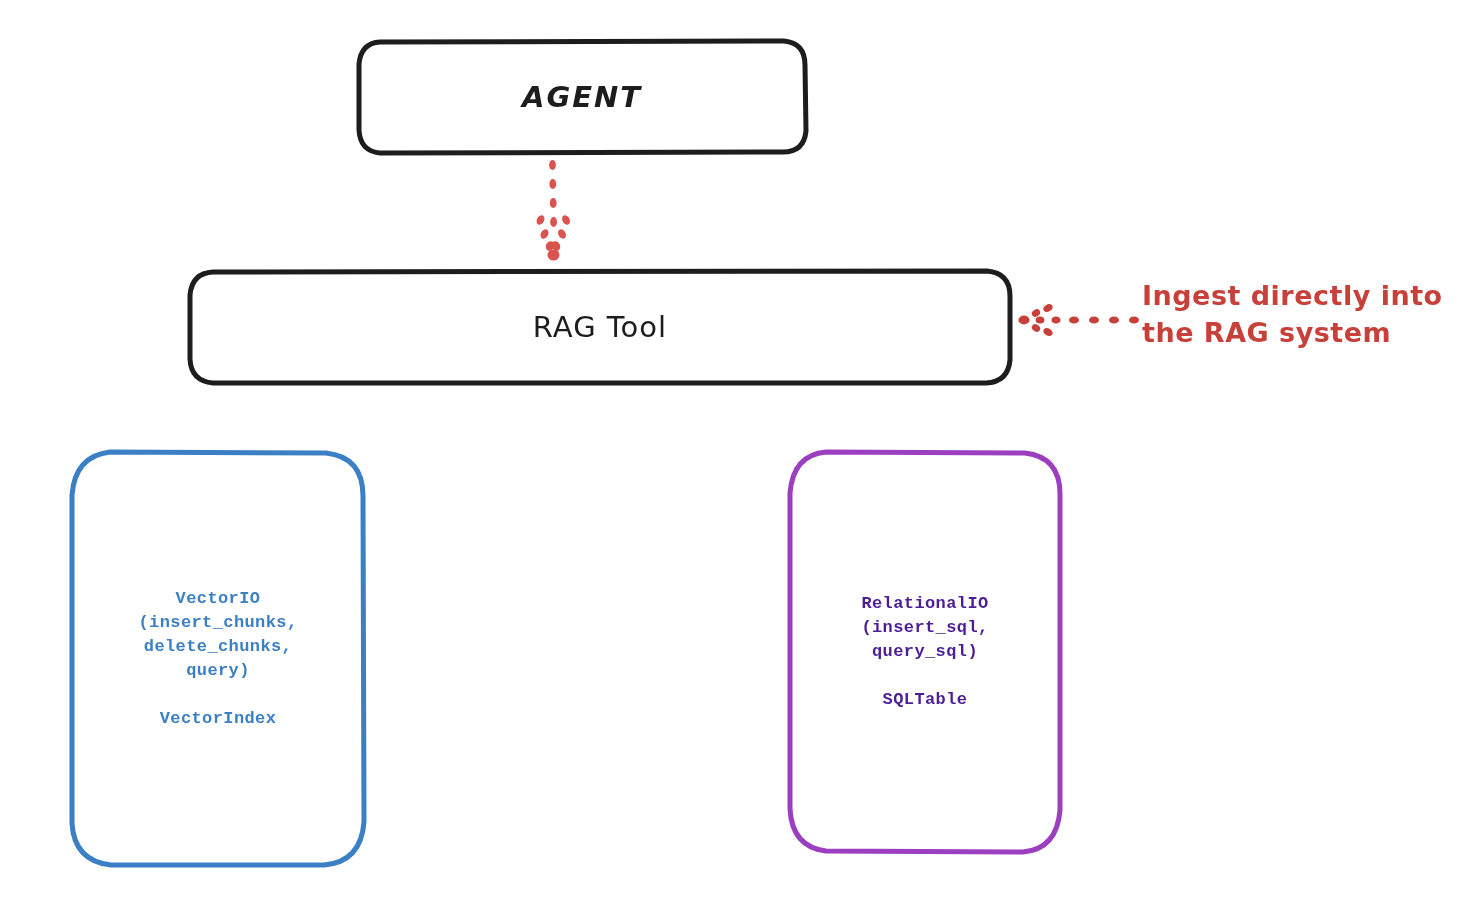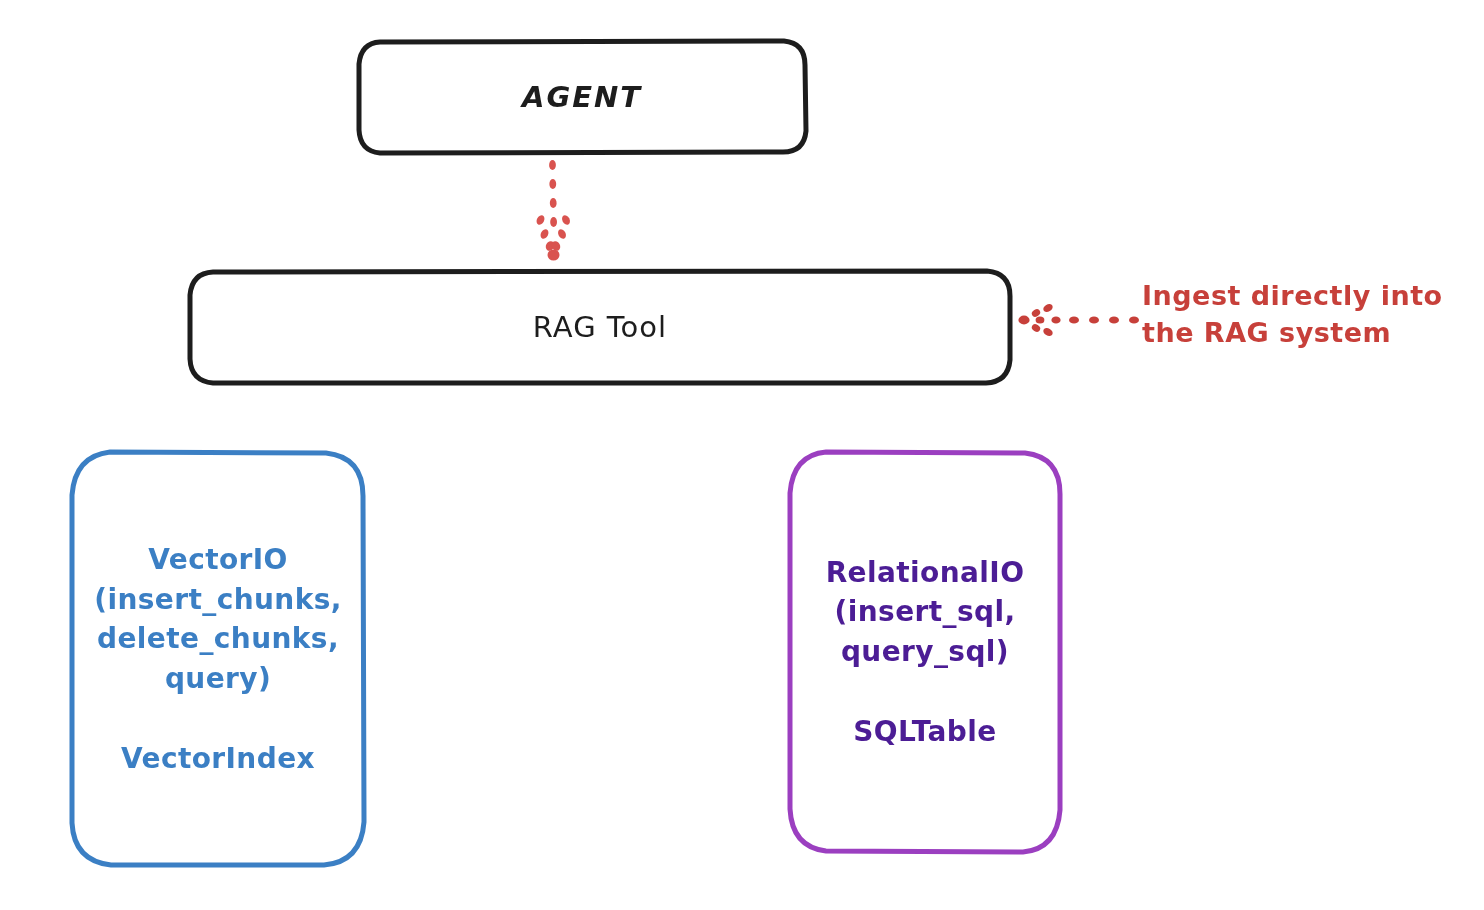--- a/index.html
+++ b/index.html
@@ -71,23 +71,24 @@
     margin-left: 32px;
   }
   #ragtool-node .node-label {
     font-size: 29px;
     color: #1d1d1d;
     letter-spacing: 1px;
   }
 
   
   .provider .node-label {
-    font-size: 28px;
+    font-size: 17px;
     font-weight: 600;
     line-height: 1.42;
+    font-family: Liberation Mono, monospace;
   }
   #vectorio-node {
     left: 68px;
     top: 448px;
     width: 300px;
     height: 422px;
   }
   #keyvalueio-node {
     left: 426px;
     top: 448px;

